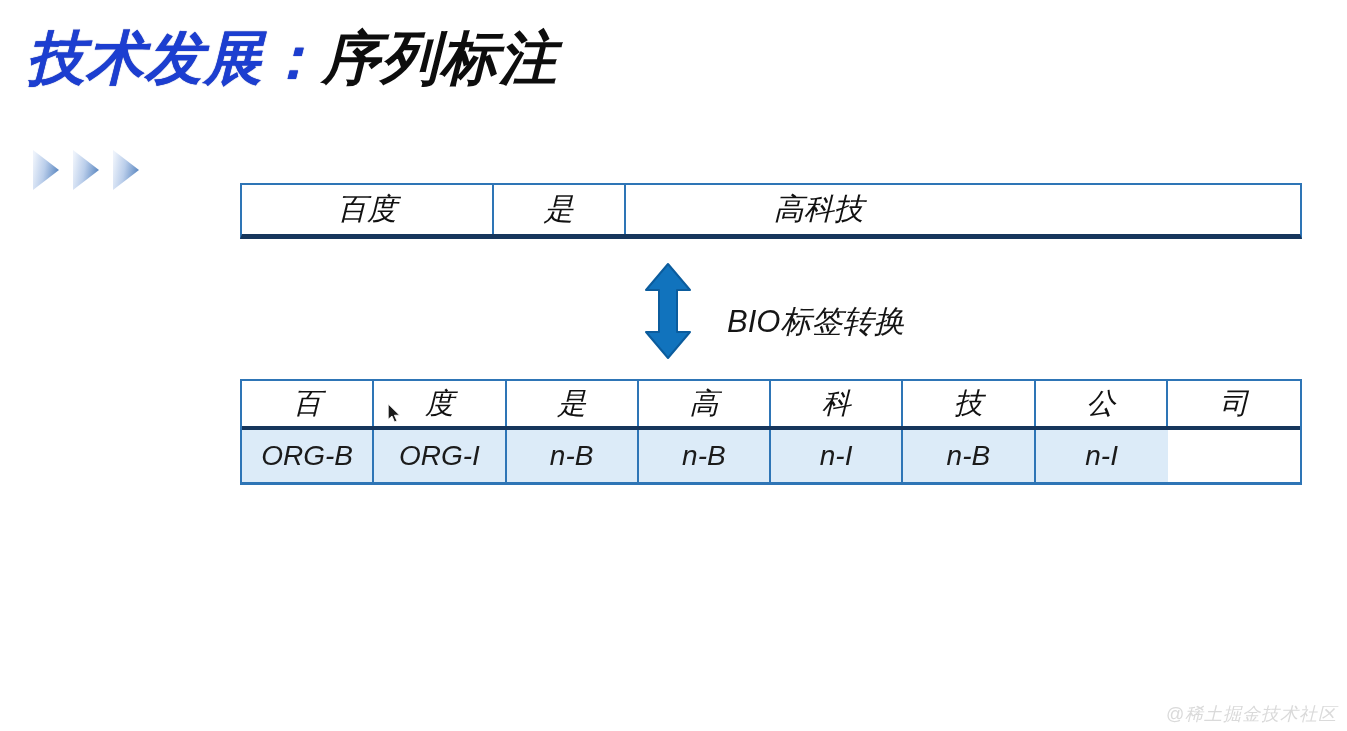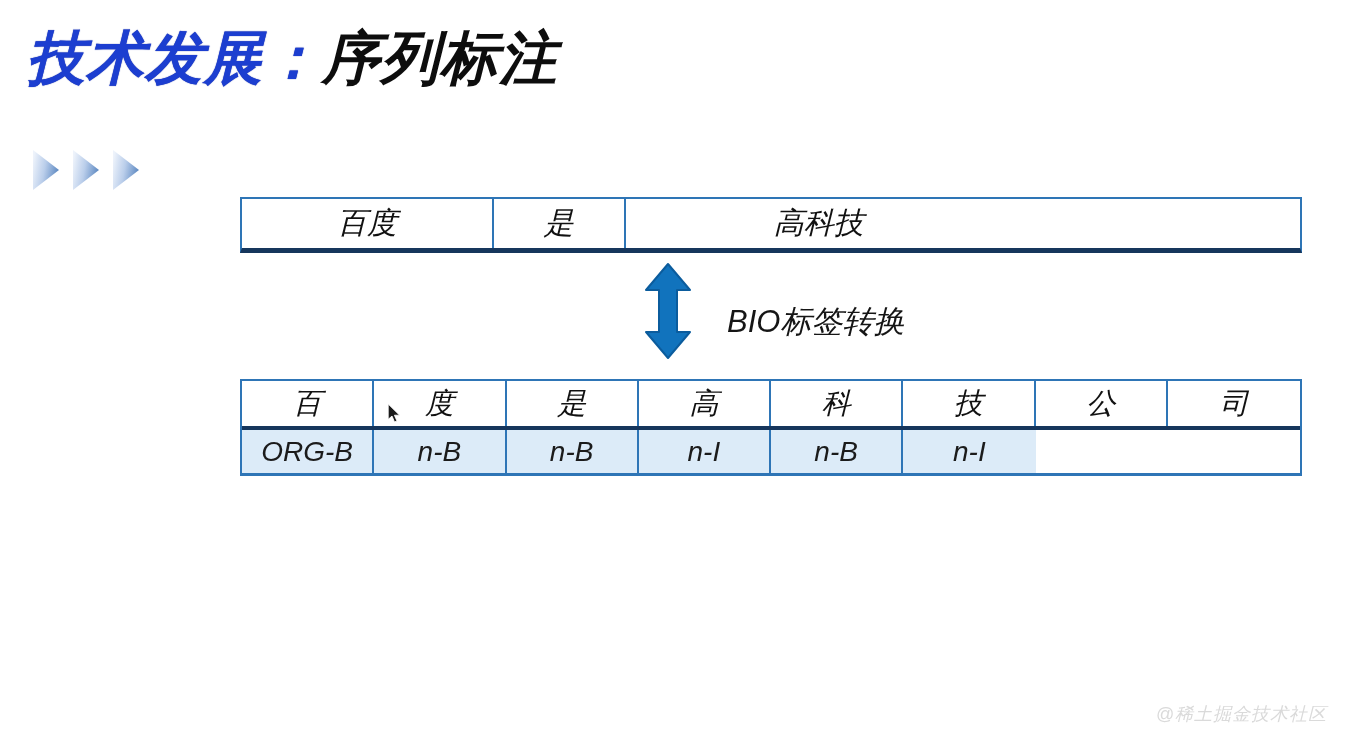--- a/index.html
+++ b/index.html
@@ -24,37 +24,37 @@
     background:linear-gradient(100deg,#eef3fb 5%,#b9cdea 45%,#4577b7 100%);
   }
   
   .tbl{position:absolute;left:240px;width:1062px;box-sizing:border-box;}
   .row{display:flex;box-sizing:border-box;}
   .cell{
     box-sizing:border-box;display:flex;align-items:center;justify-content:center;
     border-right:2px solid #2e75b6;background:#fff;
   }
   .cell:last-child{border-right:none;}
-  .word-table{top:197px;border:2px solid #2e75b6;border-bottom:5px solid #16365c;}
+  .word-table{top:183px;border:2px solid #2e75b6;border-bottom:5px solid #16365c;}
   .word-table .row{height:49px;}
   .word-table .cell{font-size:30px;}
   .w1{width:23.8%;} .w2{width:12.45%;} .w3{width:36.55%;} .w4{width:27.2%;}
   .char-table{top:379px;border:2px solid #2e75b6;border-bottom:3px solid #2e75b6;}
   .char-table .row-chars{height:49px;border-bottom:4px solid #16365c;}
-  .char-table .row-tags{height:43px;}
+  .char-table .row-tags{height:52px;}
   .char-table .cell{width:12.5%;font-size:29px;}
   .row-tags .cell{background:#dcebf8;font-size:28px;color:#1b1b1b;}
   
   .conv-arrow{position:absolute;left:643px;top:262px;width:50px;height:98px;}
   .conv-label{position:absolute;left:727px;top:301px;font-size:31px;color:#151515;}
   
   .cursor{position:absolute;left:387px;top:403px;width:14px;height:20px;}
   
   .watermark{
-    position:absolute;right:20px;top:702px;font-size:18px;color:#dadada;
+    position:absolute;right:10px;top:702px;font-size:18px;color:#dadada;
     letter-spacing:1px;
   }
 </style>
 </head>
 <body>
 
 <div class="stage">
 
   <div class="title">
     <span class="blue">技术发展：</span><span class="black">序列标注</span>
@@ -85,20 +85,21 @@
       <div class="cell">度</div>
       <div class="cell">是</div>
       <div class="cell">高</div>
       <div class="cell">科</div>
       <div class="cell">技</div>
       <div class="cell">公</div>
       <div class="cell">司</div>
     </div>
     <div class="row row-tags">
       <div class="cell">ORG-B</div>
+      <div class="cell">ORG-I</div>
       <div class="cell">n-B</div>
       <div class="cell">n-B</div>
       <div class="cell">n-I</div>
       <div class="cell">n-B</div>
       <div class="cell">n-I</div>
     </div>
   </div>
 
   <svg class="cursor" viewBox="0 0 13 19">
     <path d="M1 1 L1 15.5 L4.6 12.4 L7 18 L9.3 17 L6.9 11.6 L11.8 11.6 Z" fill="#1a1a1a" stroke="#ffffff" stroke-width="0.8"></path>

